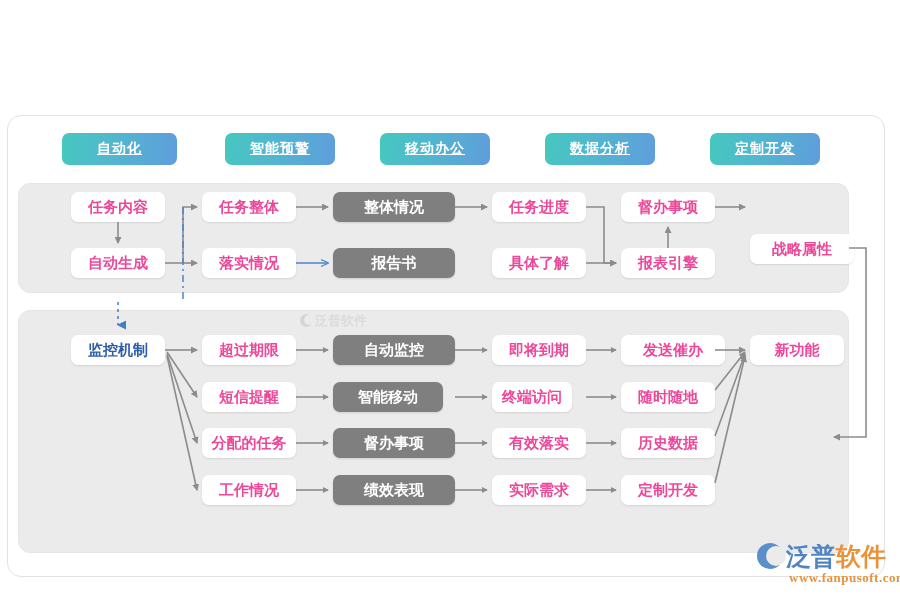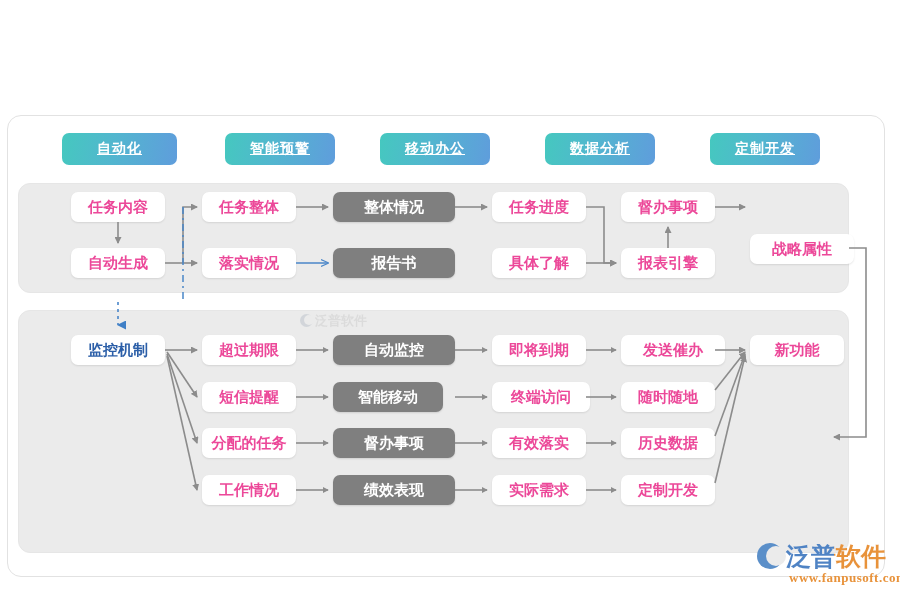--- a/index.html
+++ b/index.html
@@ -128,21 +128,21 @@
       <div class="node white blue-text" style="left: 71px; top: 335px; width: 94px;">监控机制</div>
       <div class="node white" style="left: 202px; top: 335px; width: 94px;">超过期限</div>
       <div class="node white" style="left: 202px; top: 382px; width: 94px;">短信提醒</div>
       <div class="node white" style="left: 202px; top: 428px; width: 94px;">分配的任务</div>
       <div class="node white" style="left: 202px; top: 475px; width: 94px;">工作情况</div>
       <div class="node grey" style="left: 333px; top: 335px; width: 122px;">自动监控</div>
       <div class="node grey" style="left: 333px; top: 382px; width: 110px;">智能移动</div>
       <div class="node grey" style="left: 333px; top: 428px; width: 122px;">督办事项</div>
       <div class="node grey" style="left: 333px; top: 475px; width: 122px;">绩效表现</div>
       <div class="node white" style="left: 492px; top: 335px; width: 94px;">即将到期</div>
-      <div class="node white" style="left: 492px; top: 382px; width: 98px;">终端访问</div>
+      <div class="node white" style="left: 492px; top: 382px; width: 80px;">终端访问</div>
       <div class="node white" style="left: 492px; top: 428px; width: 94px;">有效落实</div>
       <div class="node white" style="left: 492px; top: 475px; width: 94px;">实际需求</div>
       <div class="node white" style="left: 621px; top: 335px; width: 104px; text-align: center;">发送催办</div>
       <div class="node white" style="left: 621px; top: 382px; width: 94px;">随时随地</div>
       <div class="node white" style="left: 621px; top: 428px; width: 94px;">历史数据</div>
       <div class="node white" style="left: 621px; top: 475px; width: 94px;">定制开发</div>
       <div class="node white" style="left: 750px; top: 335px; width: 94px;">新功能</div>
     </div>
 
   <svg class="wires" viewBox="0 0 900 600" xmlns="http://www.w3.org/2000/svg">

